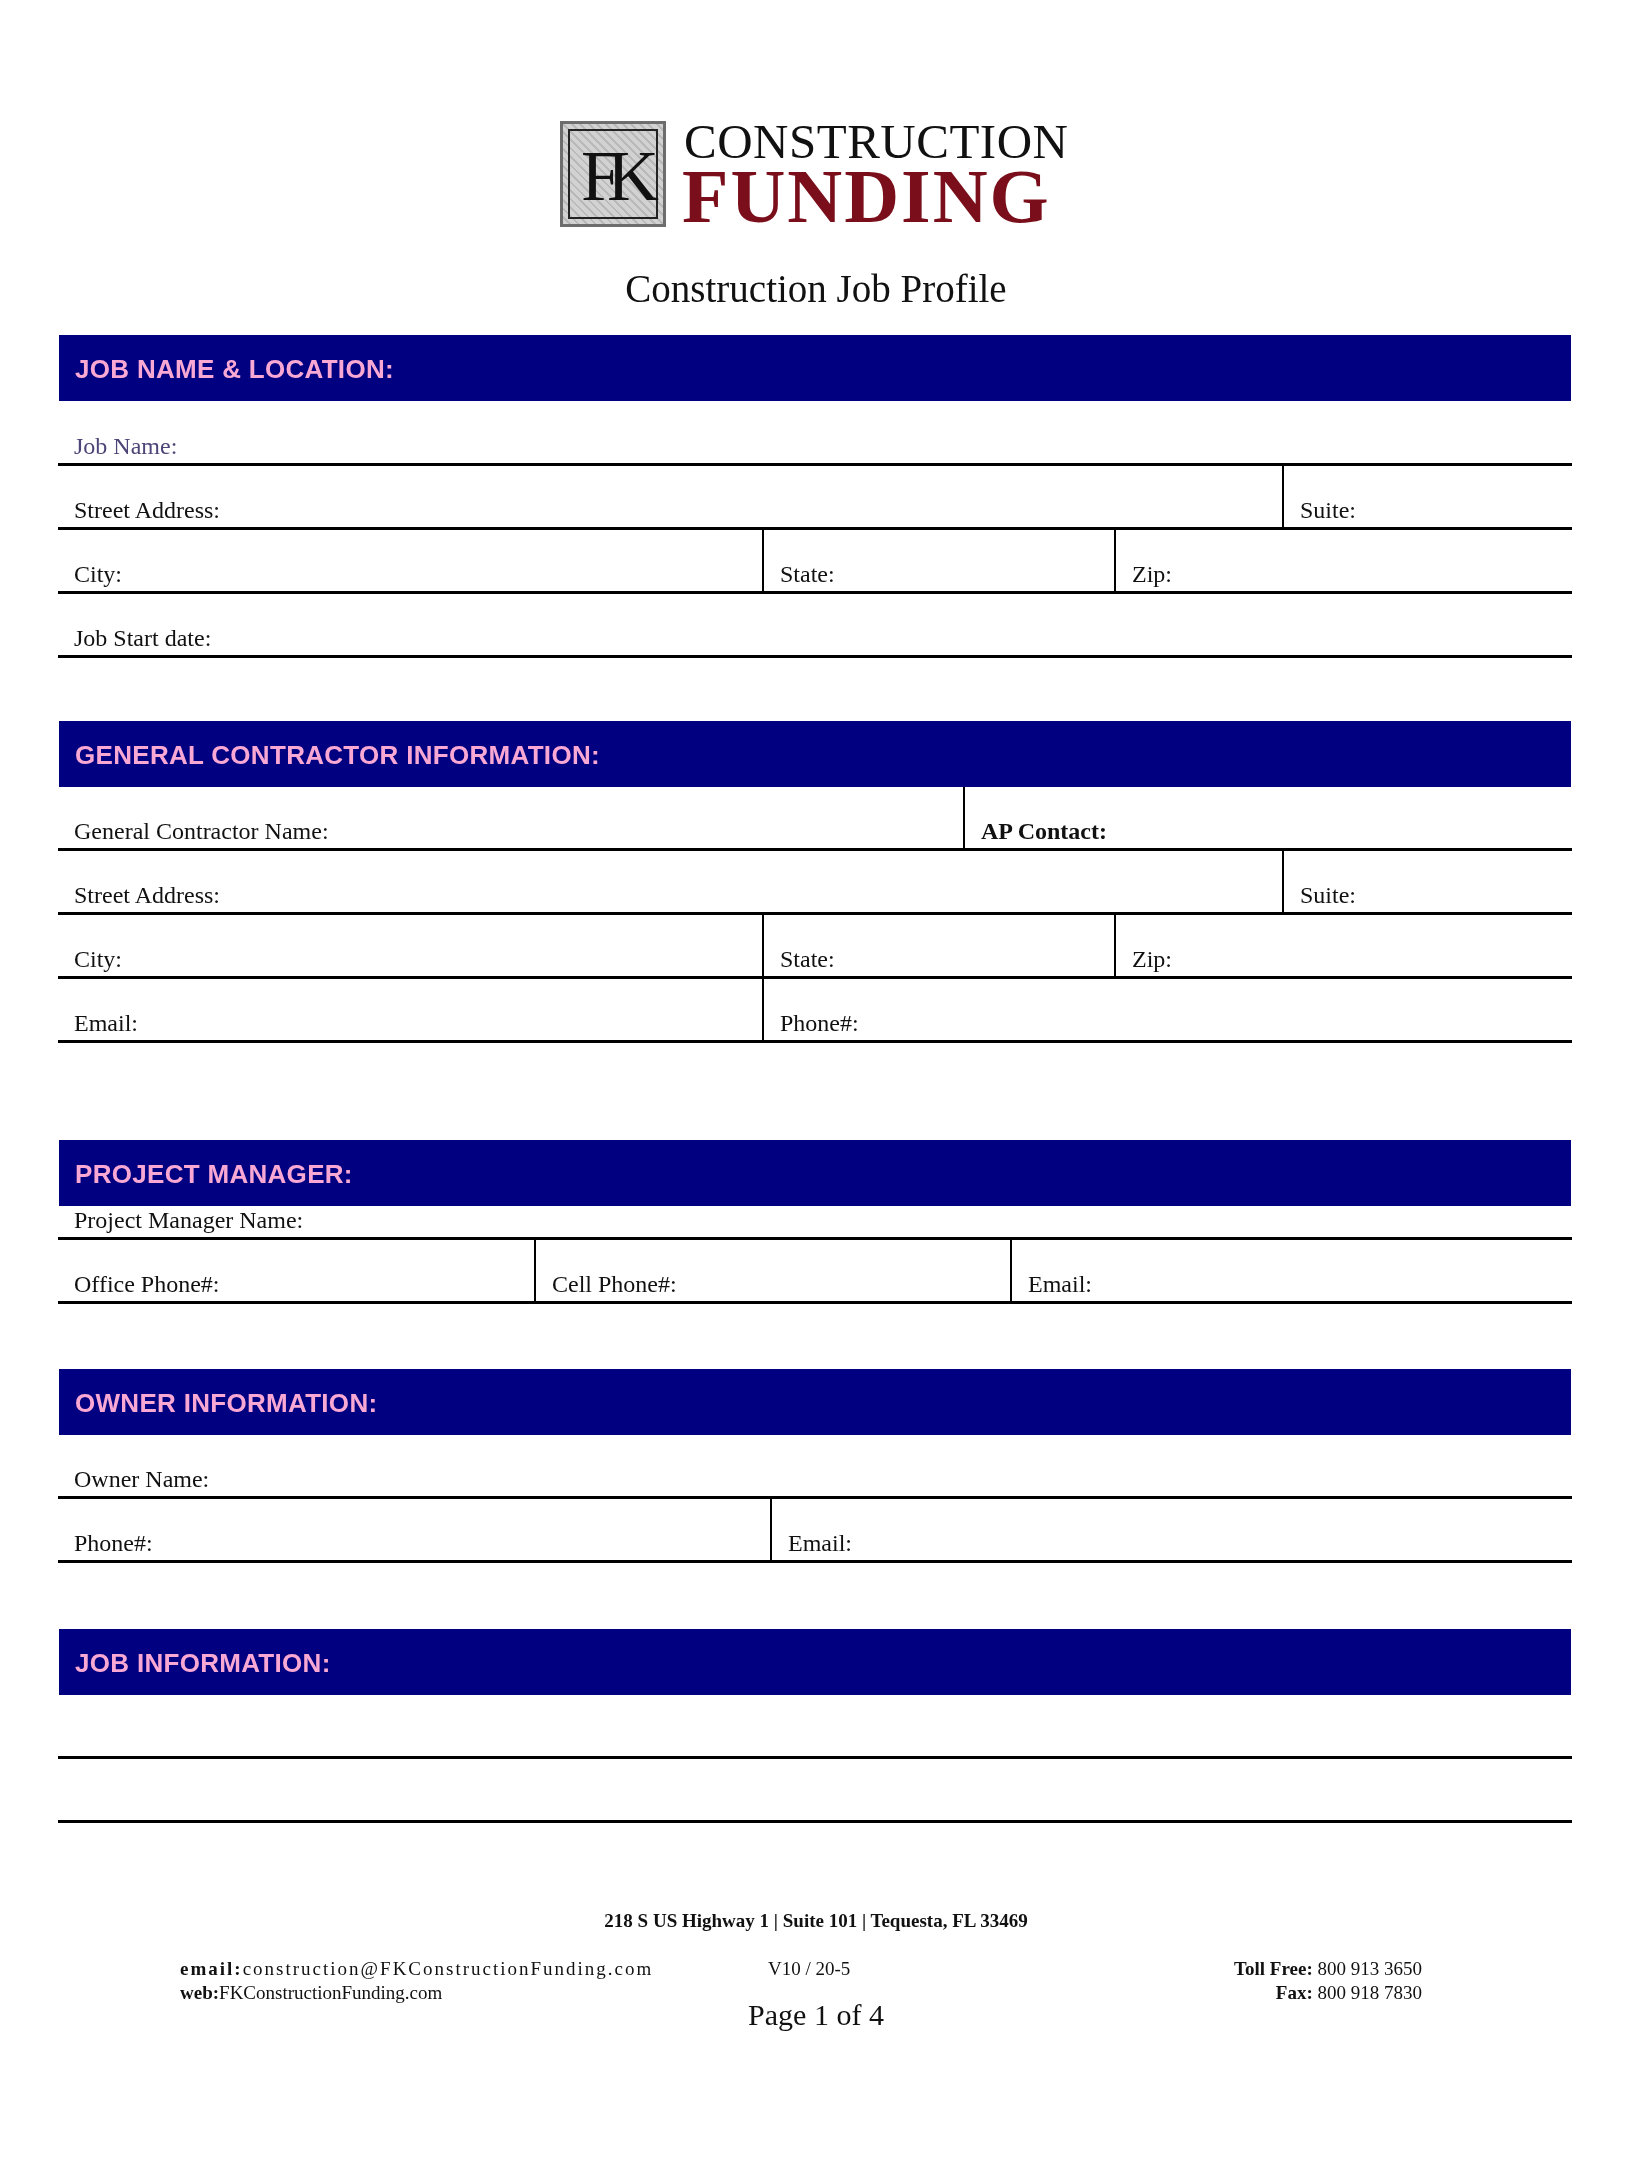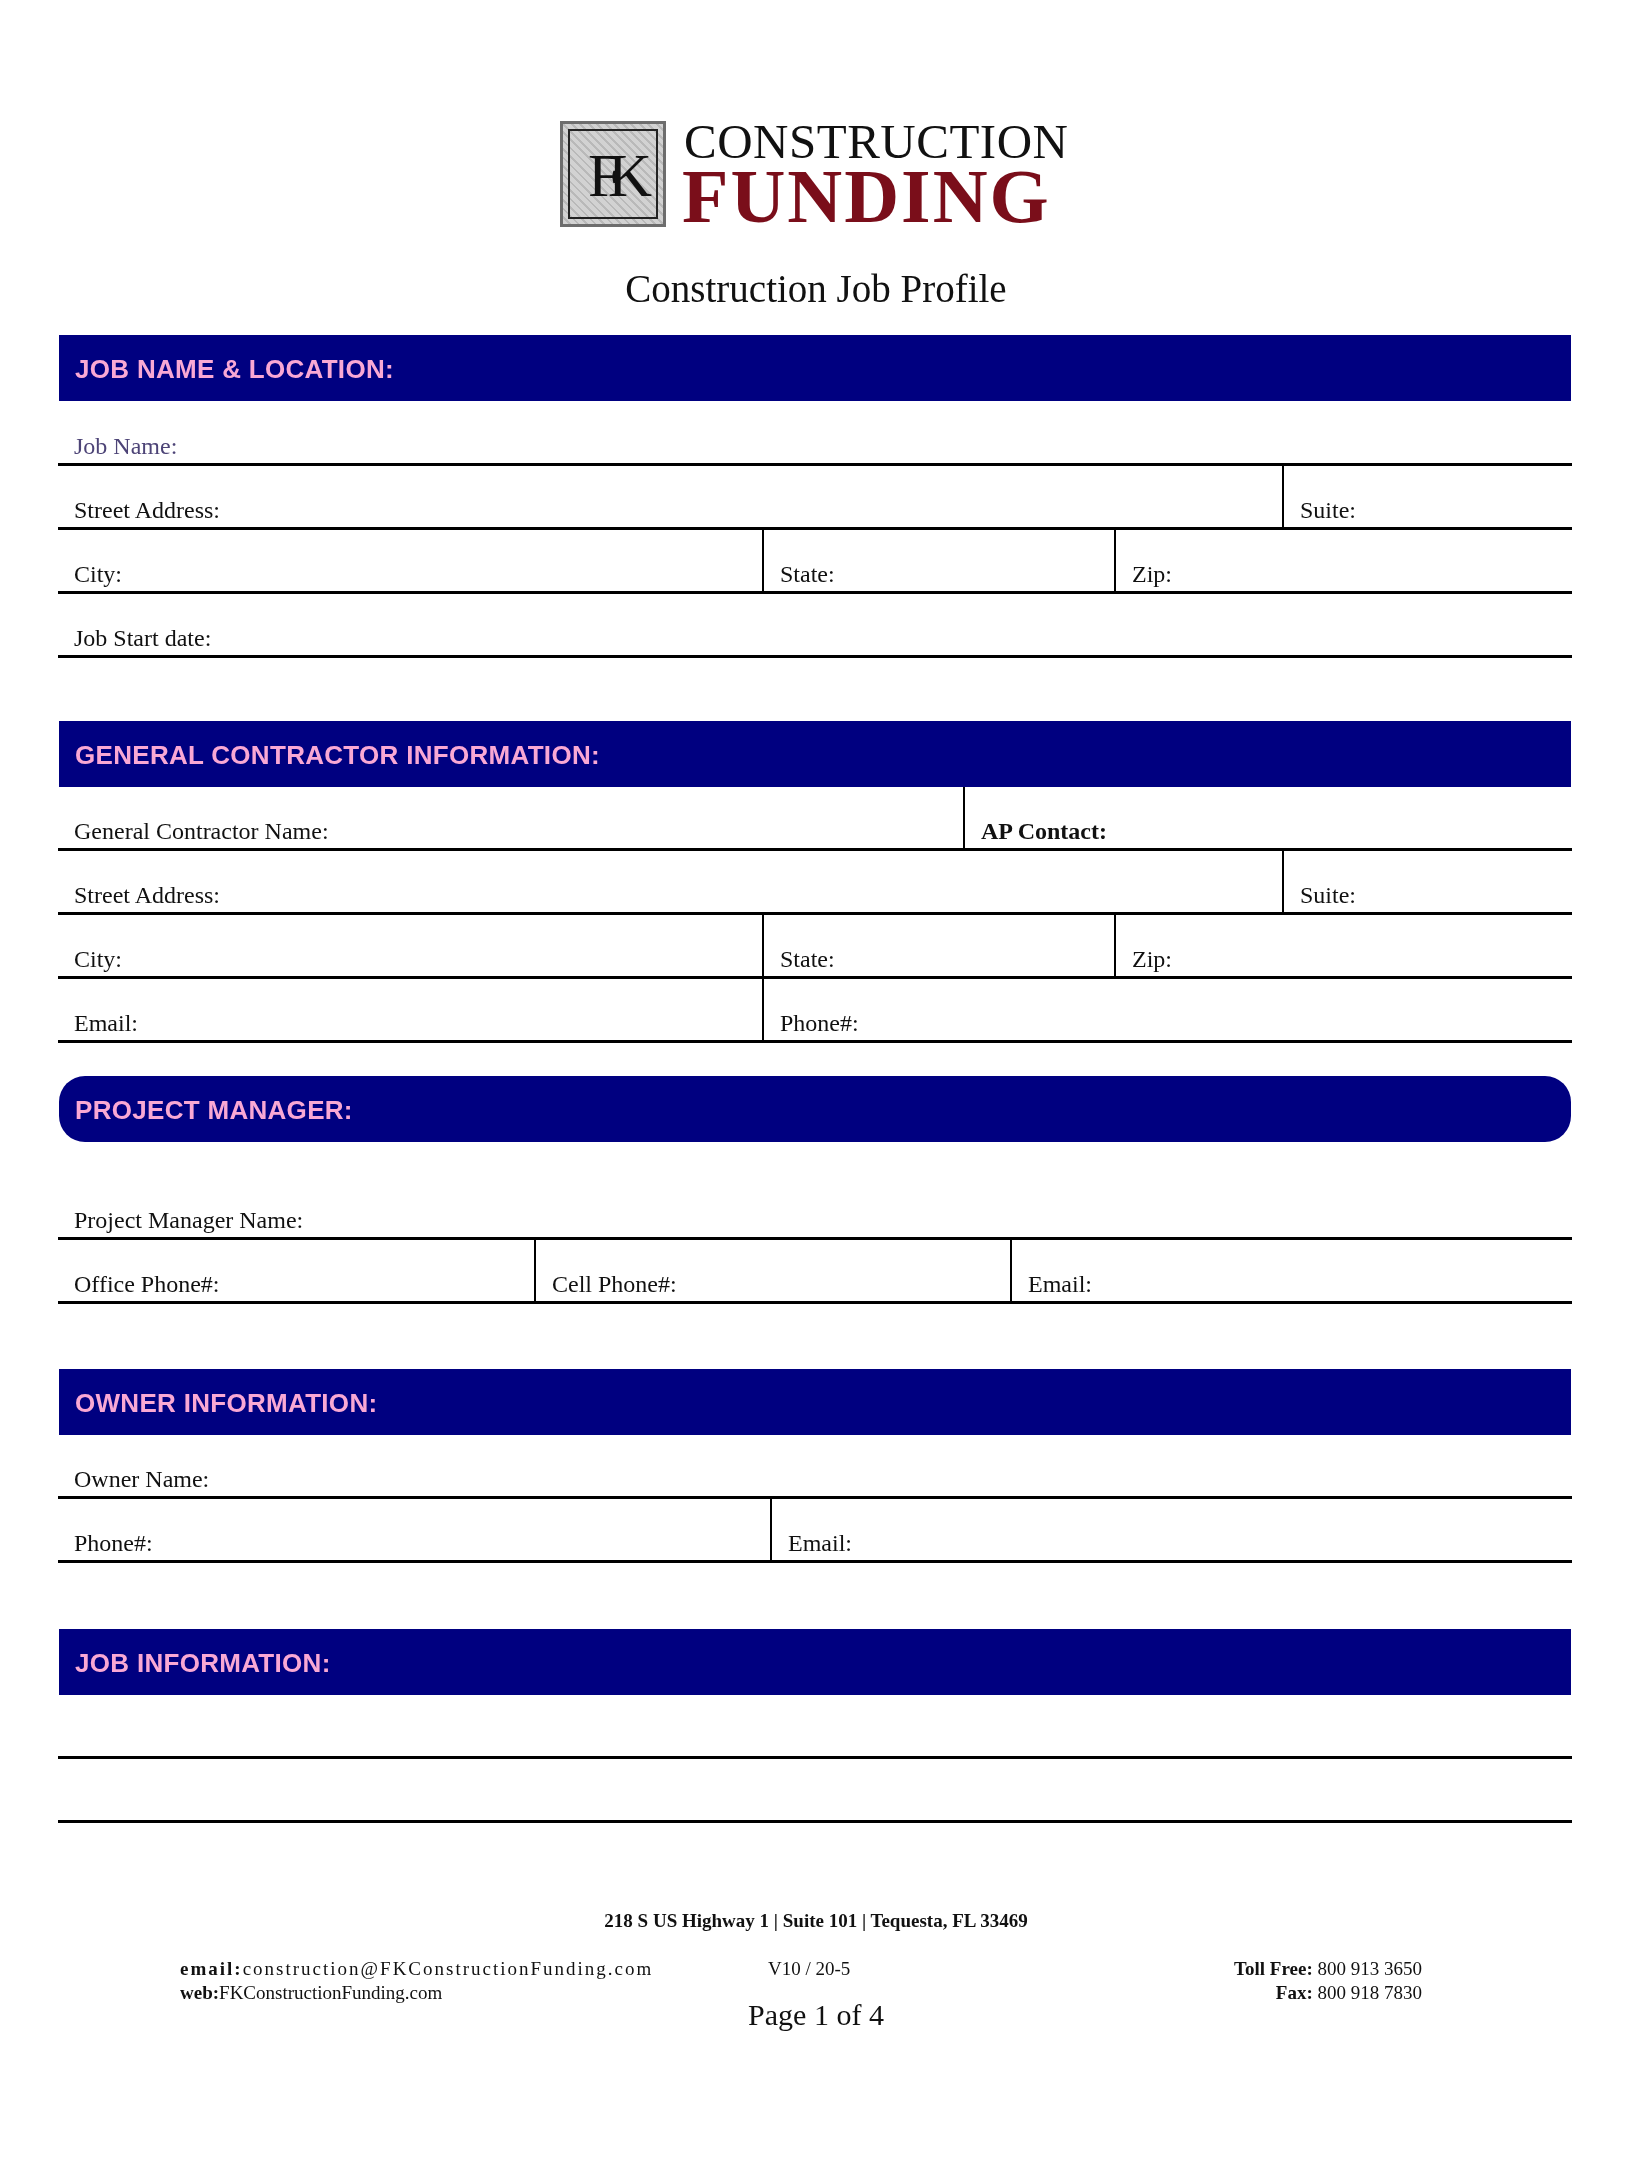--- a/index.html
+++ b/index.html
@@ -6,21 +6,21 @@
   body { width: 1632px; height: 2168px; position: relative; overflow: hidden; font-family: "DejaVu Serif", serif; color: #111; }
   .abs { position: absolute; }
 
   
   .logo-box { left: 560px; top: 121px; width: 106px; height: 106px; box-sizing: border-box;
     border: 3px solid #6d6d6d;
     background: repeating-linear-gradient(45deg, #d2d2d2 0 4px, #b9b9b9 4px 6px),
                 #cfcfcf; }
   .logo-box::before { content: ""; position: absolute; inset: 5px; border: 2px solid #222; }
   .logo-mark { position: absolute; left: 0; right: 0; top: 12px; text-align: center;
-    font-family: "Liberation Serif", serif; font-size: 61px; line-height: 80px; color: #111; letter-spacing: -14px; }
+    font-family: "Liberation Serif", serif; font-size: 72px; line-height: 80px; color: #111; letter-spacing: -14px; }
   .logo-top { left: 684px; top: 114px; font-family: "Liberation Serif", serif; font-size: 49px; line-height: 56px; color: #111; letter-spacing: 0.5px; }
   .logo-bottom { left: 682px; top: 156px; font-family: "Liberation Serif", serif; font-weight: bold; font-size: 76px; line-height: 80px; color: #7a0e1a; letter-spacing: 2px; }
 
   .doc-title { left: 0; width: 1632px; top: 266px; text-align: center; font-family: "Liberation Serif", serif; font-size: 39px; line-height: 46px; color: #111; }
 
   
   .section-header { left: 59px; width: 1512px; height: 66px; background: #000080; }
   .section-header span { position: absolute; left: 16px; top: 18px; color: #f9a8d4; font-family: Liberation Sans, sans-serif; font-weight: bold; font-size: 26px; line-height: 32px; letter-spacing: 0.3px; }
 
   
@@ -118,21 +118,21 @@
 </div>
 <div class="abs row" style="top:979px;">
   <div class="cell" style="left:0;width:704px;">
     <span class="lbl">Email:</span>
   </div>
   <div class="cell div" style="left:704px;width:810px;">
     <span class="lbl">Phone#:</span>
   </div>
 </div>
 
-<div class="abs section-header" style="top:1076px;border-radius:26px;">
+<div class="abs section-header" style="top:1140px;">
   <span>PROJECT MANAGER:</span>
 </div>
 <div class="abs row" style="top:1176px;">
   <div class="cell" style="left:0;width:100%;">
     <span class="lbl">Project Manager Name:</span>
   </div>
 </div>
 <div class="abs row" style="top:1240px;">
   <div class="cell" style="left:0;width:476px;">
     <span class="lbl">Office Phone#:</span>

